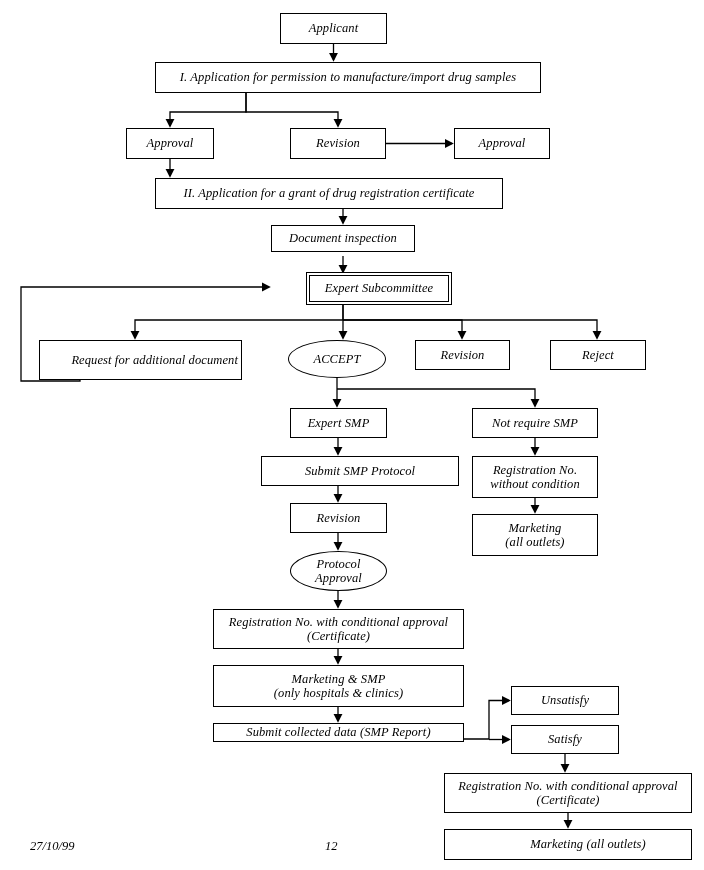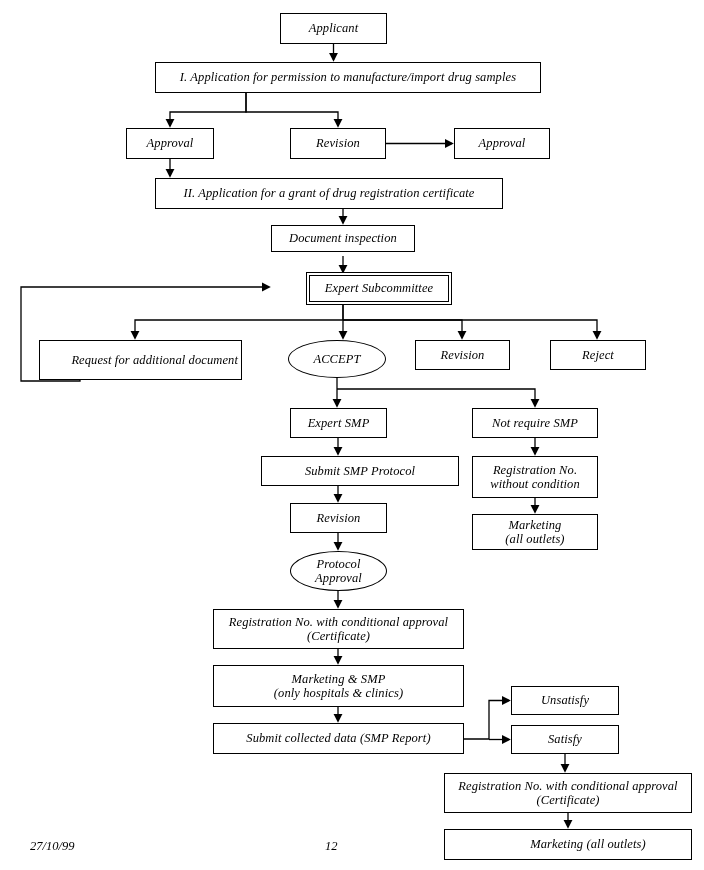--- a/index.html
+++ b/index.html
@@ -180,33 +180,33 @@
       </div>
       <div class="node" style="left: 261px; top: 456px; width: 198px; height: 30px;">
         <span class="lbl">Submit SMP Protocol</span>
       </div>
       <div class="node" style="left: 472px; top: 456px; width: 126px; height: 42px;">
         <span class="lbl">Registration No.<br>without condition</span>
       </div>
       <div class="node" style="left: 290px; top: 503px; width: 97px; height: 30px;">
         <span class="lbl">Revision</span>
       </div>
-      <div class="node" style="left: 472px; top: 514px; width: 126px; height: 36px;">
+      <div class="node" style="left: 472px; top: 514px; width: 126px; height: 42px;">
         <span class="lbl">Marketing<br>(all outlets)</span>
       </div>
       <div class="node ellipse" style="left: 290px; top: 551px; width: 97px; height: 40px;">
         <span class="lbl">Protocol<br>Approval</span>
       </div>
       <div class="node" style="left: 213px; top: 609px; width: 251px; height: 40px;">
         <span class="lbl">Registration No. with conditional approval<br>(Certificate)</span>
       </div>
       <div class="node" style="left: 213px; top: 665px; width: 251px; height: 42px;">
         <span class="lbl">Marketing &amp; SMP<br>(only hospitals &amp; clinics)</span>
       </div>
-      <div class="node" style="left: 213px; top: 723px; width: 251px; height: 31px;">
+      <div class="node" style="left: 213px; top: 723px; width: 251px; height: 19px;">
         <span class="lbl">Submit collected data (SMP Report)</span>
       </div>
       <div class="node" style="left: 511px; top: 686px; width: 108px; height: 29px;">
         <span class="lbl">Unsatisfy</span>
       </div>
       <div class="node" style="left: 511px; top: 725px; width: 108px; height: 29px;">
         <span class="lbl">Satisfy</span>
       </div>
       <div class="node" style="left: 444px; top: 773px; width: 248px; height: 40px;">
         <span class="lbl">Registration No. with conditional approval<br>(Certificate)</span>

